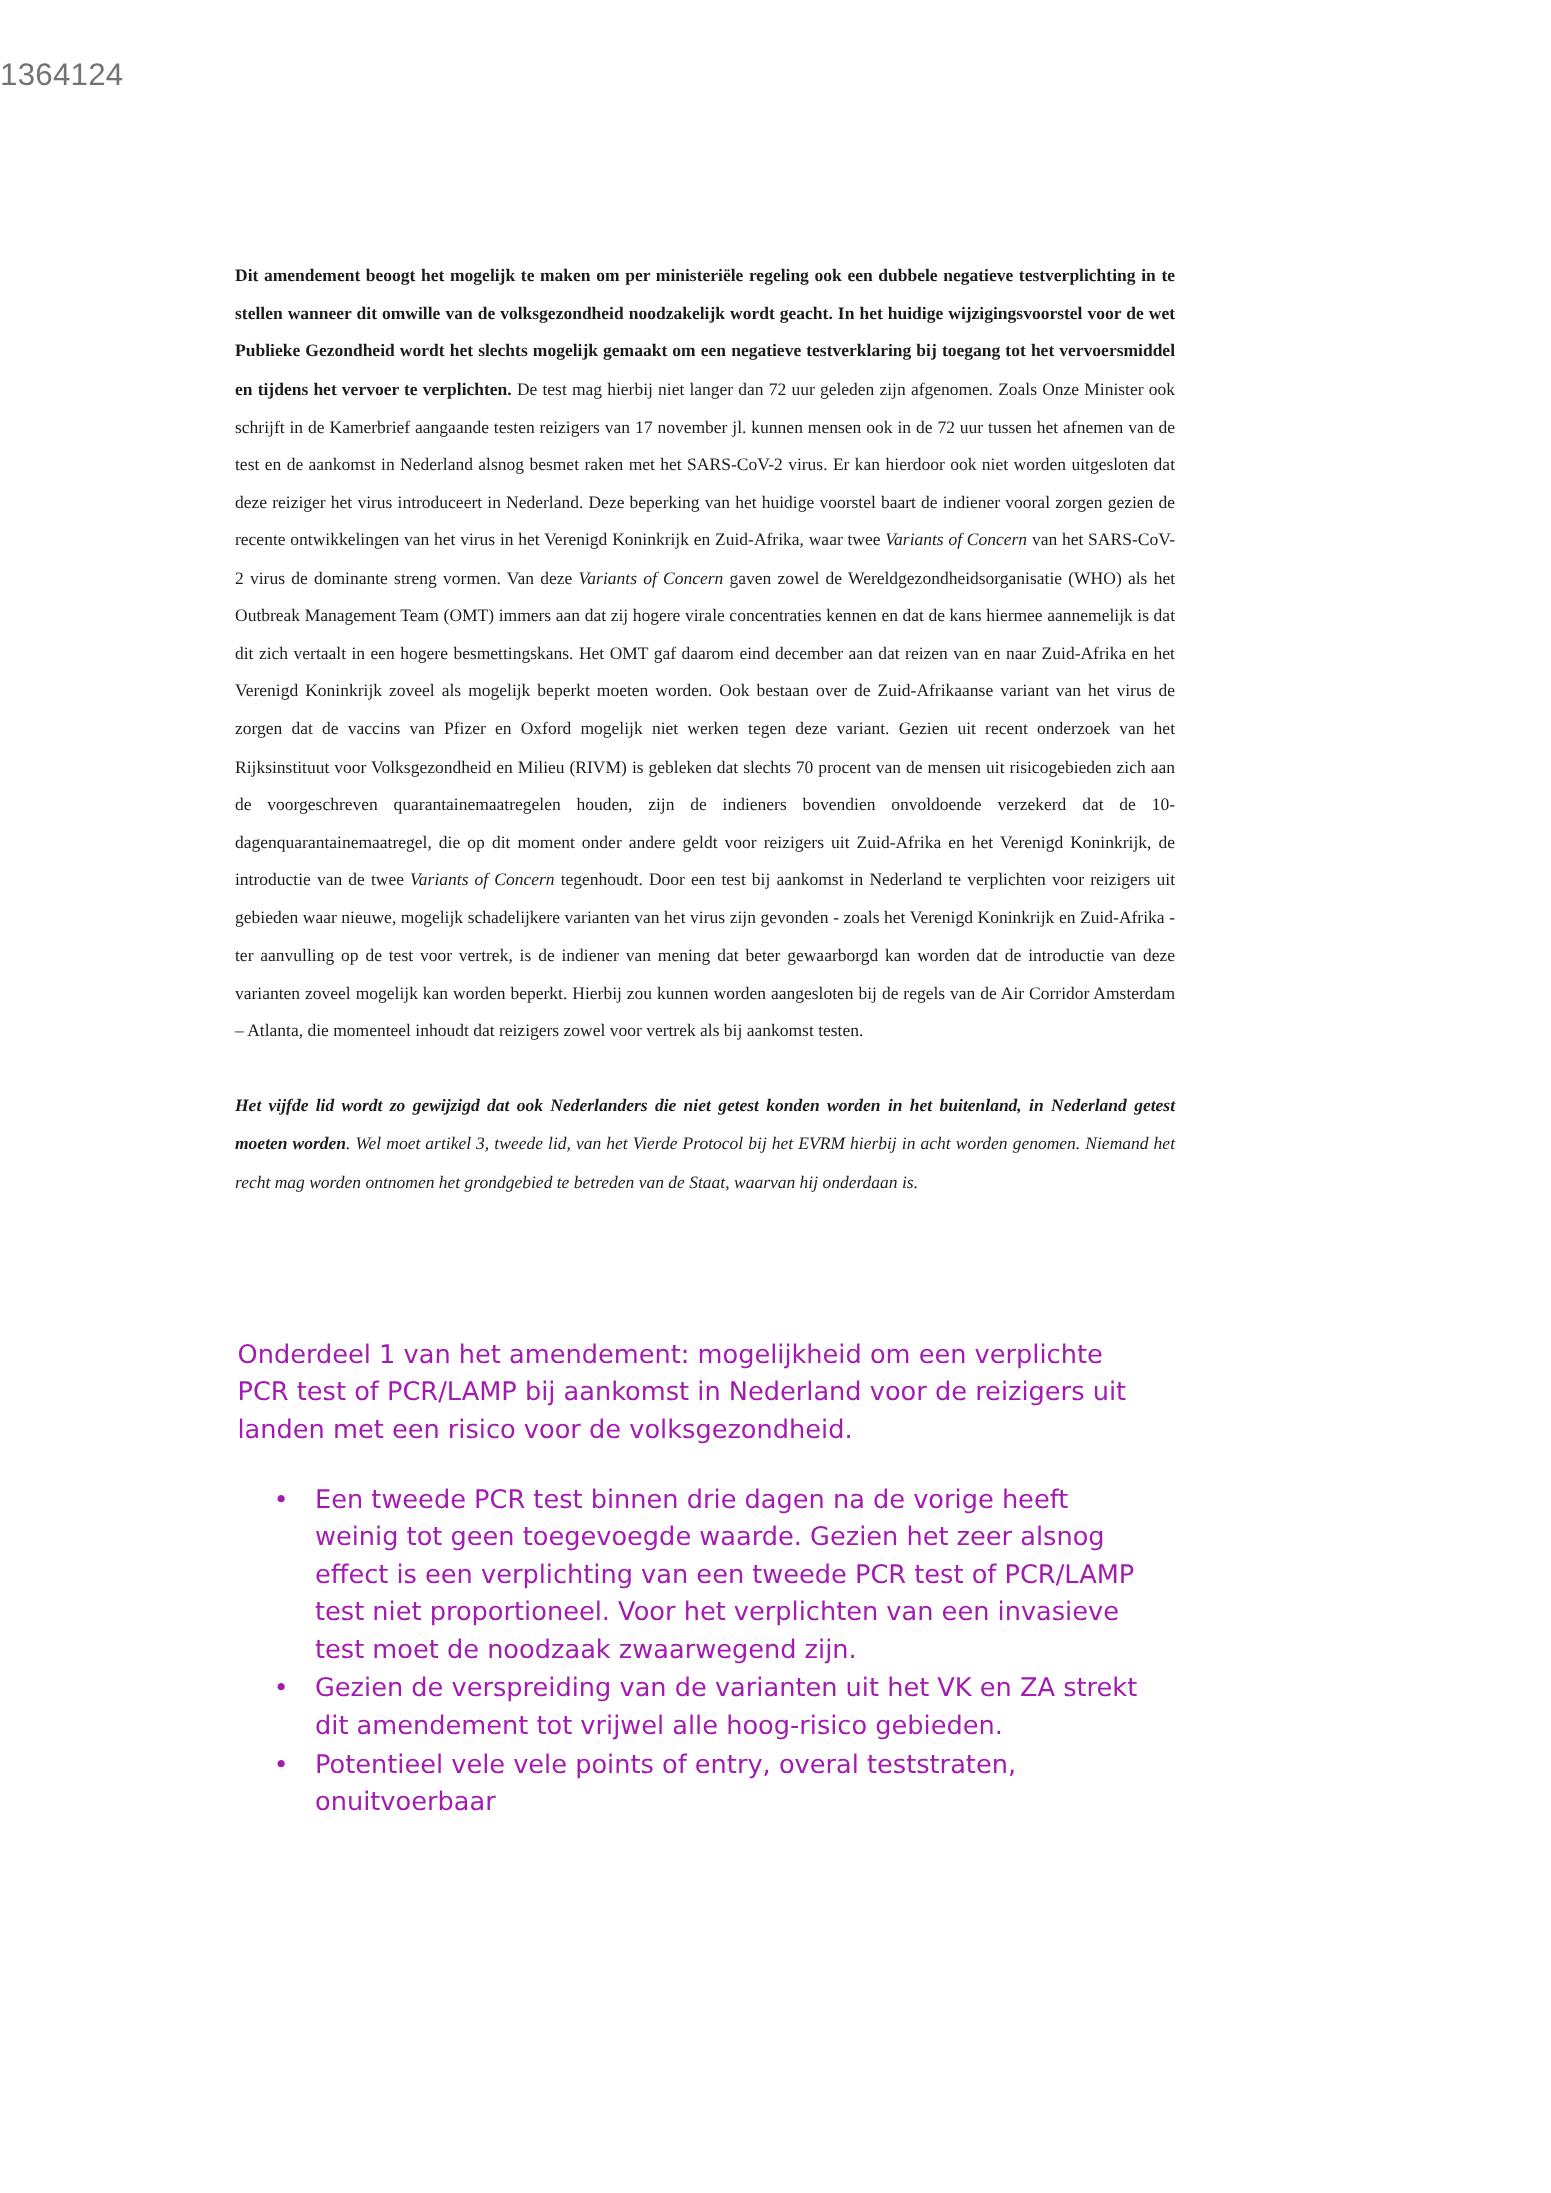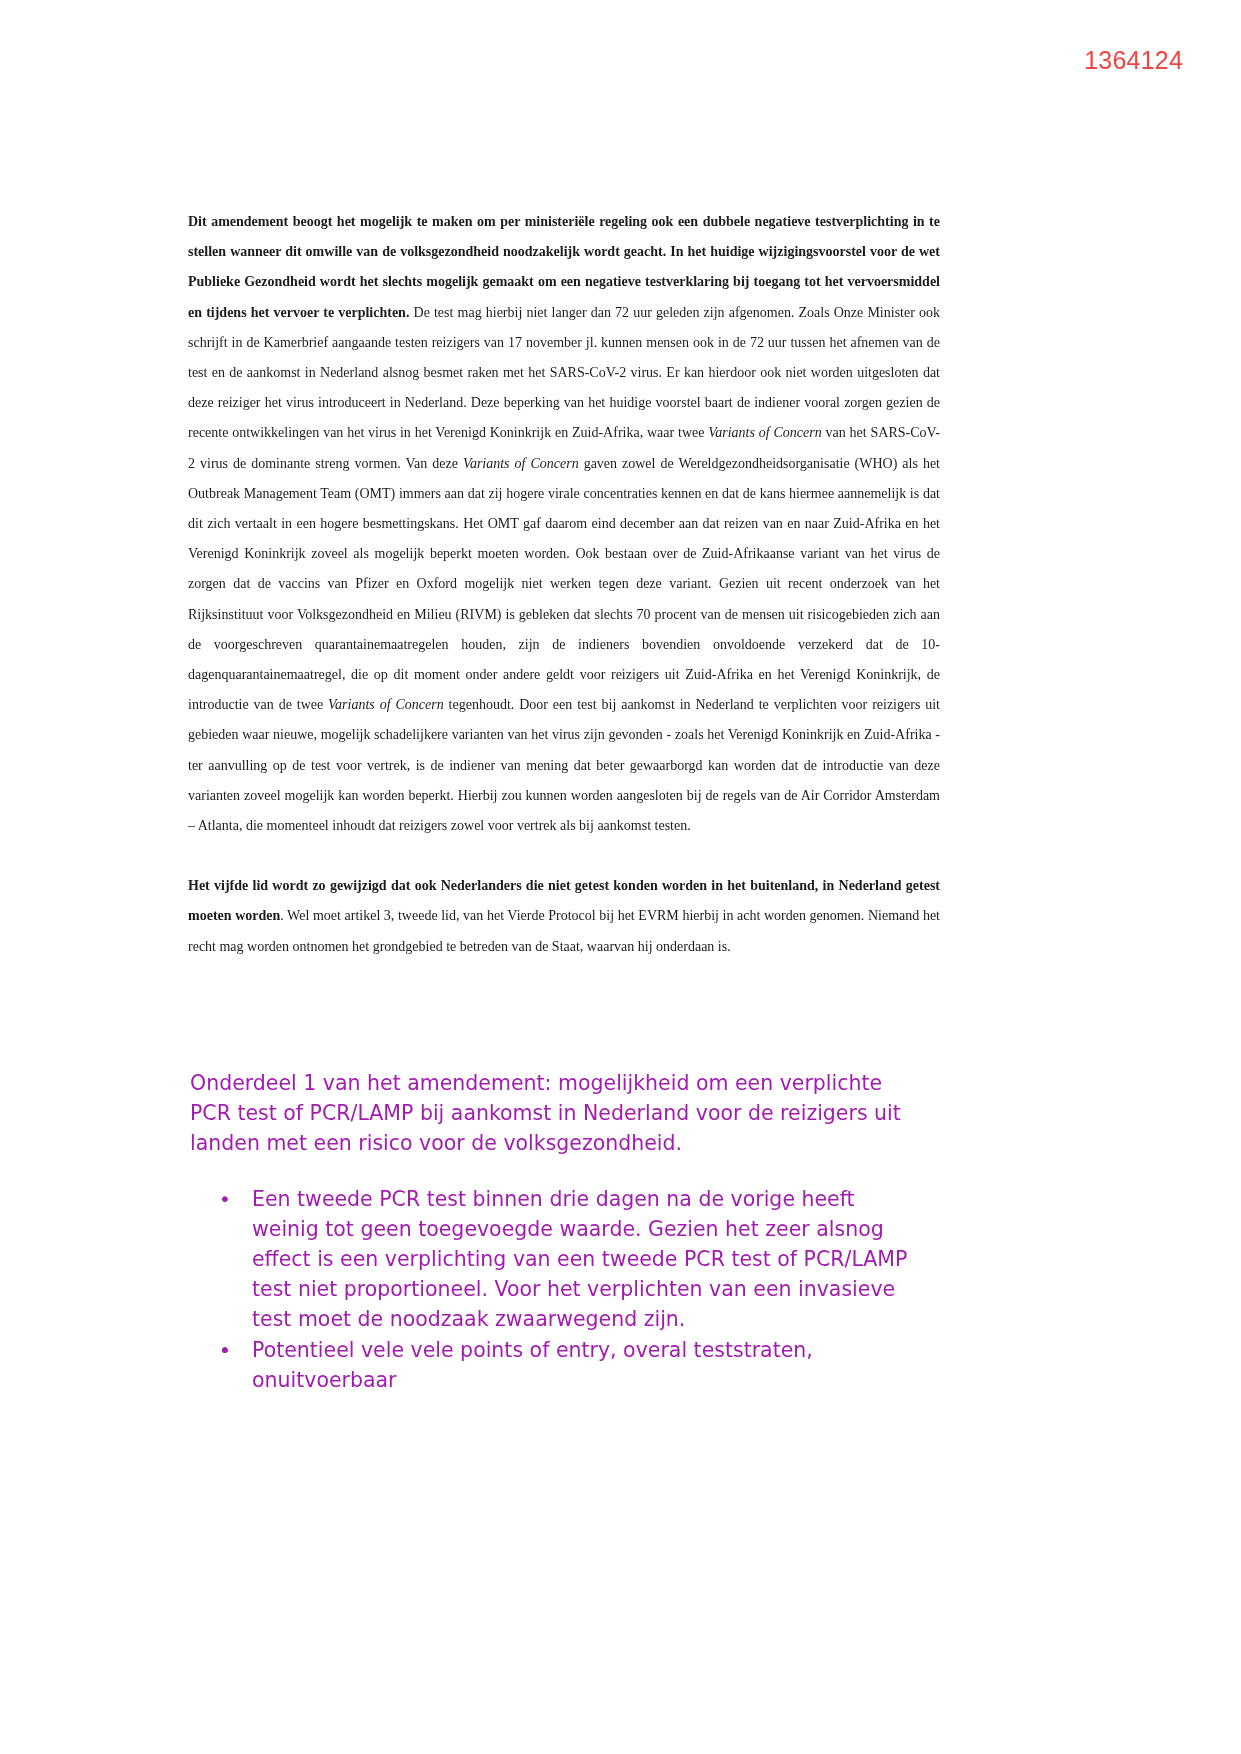--- a/index.html
+++ b/index.html
@@ -15,27 +15,25 @@
     overflow: hidden;
     box-sizing: border-box;
   }
 
   
   .doc-header {
     position: absolute;
     top: 46px;
     right: 0;
     left: 0;
-    text-align: right;
     padding-right: 58px;
     font-family: "Liberation Sans", sans-serif;
     font-size: 25px;
-    color: #ef4444;
+    color: #737373;
     letter-spacing: 0.2px;
-    margin-left: 33px;
   }
 
   
   .serif-block {
     position: absolute;
     left: 188px;
     top: 207px;
     width: 752px;
     font-family: "Liberation Serif", "DejaVu Serif", serif;
     font-size: 14px;
@@ -43,20 +41,21 @@
     color: #1a1a1a;
     text-align: justify;
     text-justify: inter-word;
     -webkit-font-smoothing: none;
   }
   .serif-block p {
     margin: 0 0 0 0;
   }
   .serif-block p + p.spaced {
     margin-top: 30px;
+    font-style: italic;
   }
   .b { font-weight: bold; }
   .i { font-style: italic; }
 
   
   .scanned {
     color: #1c1c1c;
   }
 
   
@@ -105,19 +104,19 @@
     <p class="spaced"><span class="b">Het vijfde lid wordt zo gewijzigd dat ook Nederlanders die niet getest konden worden in het buitenland, in Nederland getest moeten worden</span><span>. Wel moet artikel 3, tweede lid, van het Vierde Protocol bij het EVRM hierbij in acht worden genomen. Niemand het recht mag worden ontnomen het grondgebied te betreden van de Staat, waarvan hij onderdaan is.</span></p>
 
   </div>
 
   <div class="sans-block">
 
     <p class="intro">Onderdeel 1 van het amendement: mogelijkheid om een verplichte PCR test of PCR/LAMP bij aankomst in Nederland voor de reizigers uit landen met een risico voor de volksgezondheid.</p>
 
     <ul>
       <li><span class="bullet">•</span><span>Een tweede PCR test binnen drie dagen na de vorige heeft weinig tot geen toegevoegde waarde. Gezien het zeer alsnog effect is een verplichting van een tweede PCR test of PCR/LAMP test niet proportioneel. Voor het verplichten van een invasieve test moet de noodzaak zwaarwegend zijn.</span></li>
-      <li><span class="bullet">•</span></li>
+      <li><span class="bullet">•</span><span>Gezien de verspreiding van de varianten uit het VK en ZA strekt dit amendement tot vrijwel alle hoog-risico gebieden.</span></li>
       <li><span class="bullet">•</span><span>Potentieel vele vele points of entry, overal teststraten, onuitvoerbaar</span></li>
     </ul>
 
   </div>
 
 </div>
 
 </body></html>

